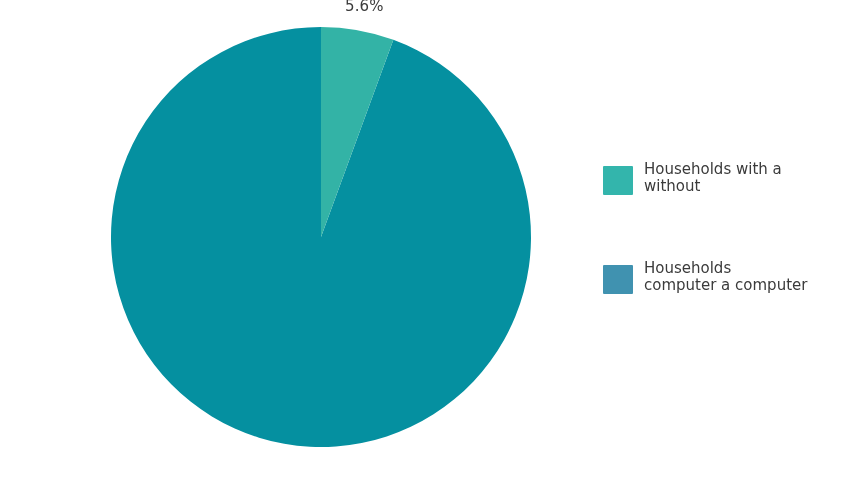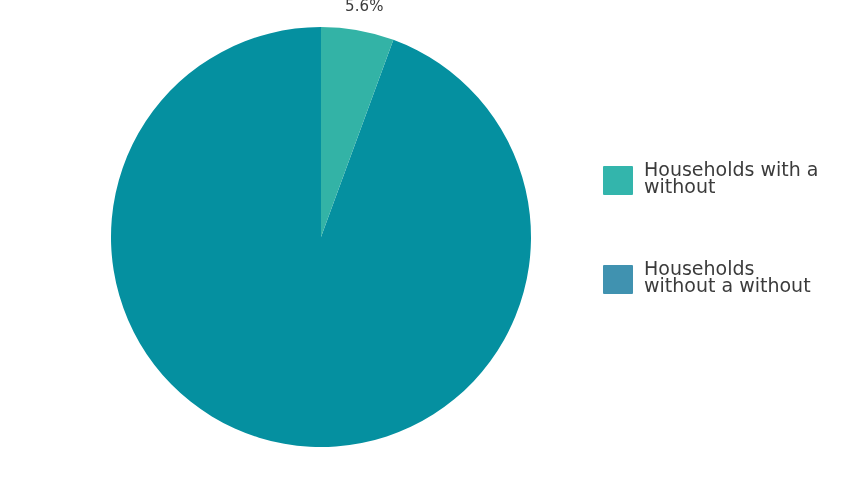--- a/index.html
+++ b/index.html
@@ -56,21 +56,21 @@
   .legend-swatch {
     width: 30px;
     height: 29px;
     flex: 0 0 30px;
     margin-top: 6px;
     border-radius: 1px;
   }
   .legend-text {
     margin-left: 11px;
     font-family: "DejaVu Sans", sans-serif;
-    font-size: 19px;
+    font-size: 15px;
     line-height: 17px;
     color: #3b3b3b;
     max-width: 190px;
     padding-top: 1px;
   }
   .legend-text .ln { display: block; white-space: nowrap; }
 </style>
 </head>
 <body>
 
@@ -92,18 +92,18 @@
       <span class="legend-text">
         <span class="ln">Households with a</span>
         <span class="ln">without</span>
       </span>
     </div>
 
     <div class="legend-item" id="legend-item-without-computer">
       <span class="legend-swatch" style="background:#4092b0"></span>
       <span class="legend-text">
         <span class="ln">Households</span>
-        <span class="ln">without a without</span>
+        <span class="ln">computer a computer</span>
       </span>
     </div>
 
   </div>
 </div>
 
 </body></html>

